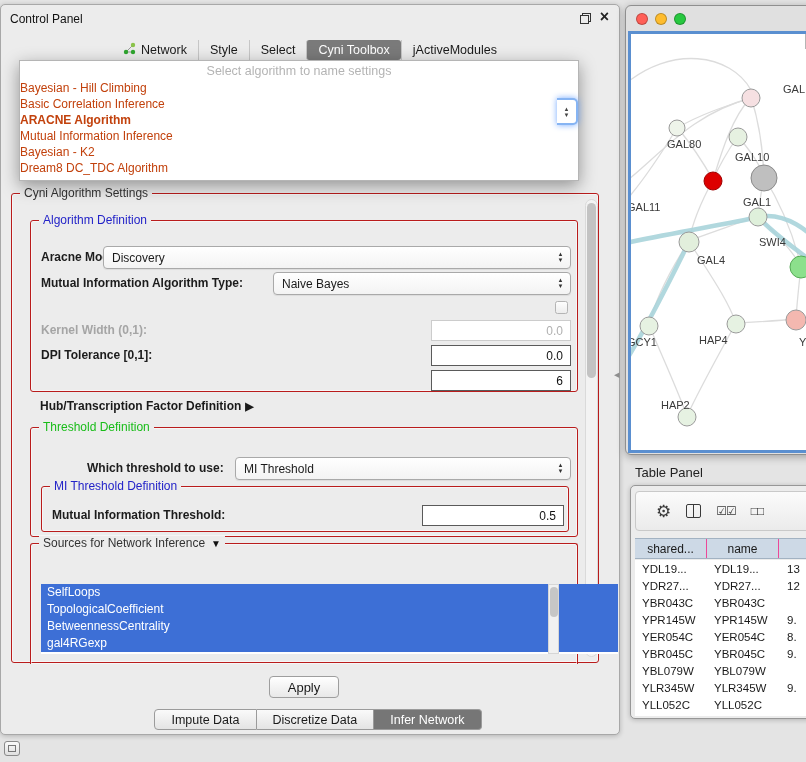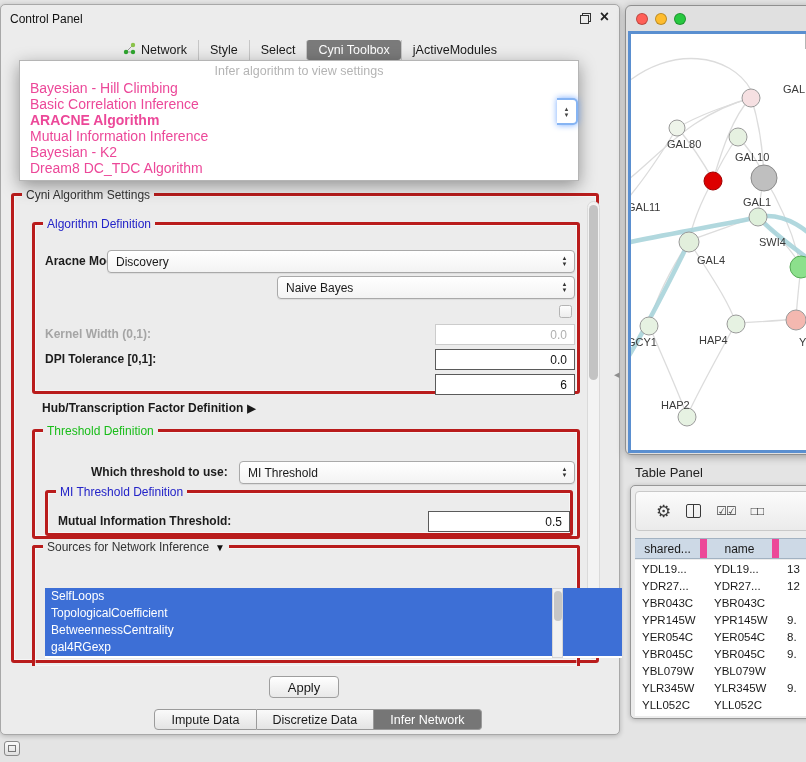--- a/index.html
+++ b/index.html
@@ -17,31 +17,31 @@
 
   .cp-tabs { position:absolute; top:34px; left:0; right:0; display:flex; justify-content:center; align-items:center; font-size:12.5px; }
   .cp-tab { display:flex; align-items:center; gap:5px; padding:3px 11px; border-left:1px solid #c6c6c6; cursor:default; white-space:nowrap; }
   .cp-tab:first-child { border-left:none; }
   .cp-tab.selected { background:#7a7a7a; color:#fff; border-radius:3px; }
 
   
   .algo-menu { position:absolute; left:18px; top:55px; width:560px; background:#fff; z-index:30;
                border:1px solid #b5b5b5; box-shadow:0 5px 16px rgba(0,0,0,.38); padding:2px 0 4px; }
   .algo-placeholder { height:17px; line-height:17px; text-align:center; color:#b4b4b4; font-size:12.5px; }
-  .algo-item { height:16px; line-height:16px; padding-left:10px; font-size:14px; color:#ec4899; cursor:default; }
+  .algo-item { height:16px; line-height:16px; padding-left:0; font-size:12px; color:#c2410c; cursor:default; }
   .algo-item.selected { font-weight:bold; }
 
   .combo-fragment { position:absolute; left:556px; top:93px; width:21px; height:27px; z-index:31;
                     background:#fff; border:2px solid #86b4f3; border-left:none; border-radius:0 5px 5px 0;
                     box-shadow:0 0 6px rgba(110,165,255,.95); display:flex; flex-direction:column;
                     align-items:center; justify-content:center; }
   .combo-fragment span { font-size:6px; line-height:6px; color:#444; }
 
   
-  .gb { position:absolute; border:3px solid #b91c1c; border-radius:3px; box-shadow:inset 0 0 0 1px rgba(255,255,255,.55); }
+  .gb { position:absolute; border:1px solid #b91c1c; border-radius:3px; box-shadow:inset 0 0 0 1px rgba(255,255,255,.55); }
   .gb-label { position:absolute; top:-8px; left:8px; background:#ececec; padding:0 4px; font-size:12px; color:#333; white-space:nowrap; }
   .gb-label .tri { margin-left:6px; font-size:10px; color:#111; }
   .lbl-blue { color:#2323c8; }
   .lbl-green { color:#19bd19; }
 
   .settings-gb { left:10px; top:188px; width:588px; height:470px; }
   .main-scroll { position:absolute; left:573px; top:5px; width:13px; height:458px; background:#f3f3f3;
                  border:1px solid #dadada; border-radius:7px; }
   .main-thumb { position:absolute; left:1px; top:3px; width:9px; height:175px; background:#c3c3c3; border-radius:5px; }
 
@@ -96,21 +96,21 @@
   .tbl-win { position:absolute; left:630px; top:485px; width:200px; height:234px; background:#ececec;
              border:1px solid #979797; border-radius:5px; box-shadow:0 1px 5px rgba(0,0,0,.22); }
   .tbl-toolbar { position:absolute; left:4px; right:-2px; top:5px; height:40px; background:linear-gradient(#fbfbfb,#ebebeb);
                  border:1px solid #c9c9c9; border-radius:4px; display:flex; align-items:center; gap:15px; padding-left:20px; color:#3a3a3a; }
   .tb-gear { font-size:17px; }
   .tb-cols { position:relative; width:15px; height:14px; border:1.6px solid #3a3a3a; border-radius:2px; }
   .tb-cols::after { content:""; position:absolute; left:5.4px; top:0; bottom:0; width:1.6px; background:#3a3a3a; }
   .tb-checks { font-size:12px; letter-spacing:-1px; }
   .tbl-header { position:absolute; left:4px; right:-2px; top:52px; height:21px; background:#cdd9e6;
                 border-top:1px solid #a2b2c2; border-bottom:1px solid #a2b2c2; display:flex; font-size:12px; color:#1a1a1a; }
-  .th { display:flex; align-items:center; justify-content:center; border-right:7px solid #ec4899; }
+  .th { display:flex; align-items:center; justify-content:center; border-right:1px solid #ec4899; }
   .th.c1 { width:72px; } .th.c2 { width:72px; } .th.c3 { flex:1; }
   .tbl-body { position:absolute; left:4px; right:-2px; top:74px; bottom:2px; background:#fff; overflow:hidden; font-size:11.5px; }
   .tr { display:flex; height:17px; align-items:center; }
   .td { white-space:nowrap; overflow:hidden; }
   .td.c1 { width:72px; padding-left:7px; } .td.c2 { width:72px; padding-left:7px; } .td.c3 { flex:1; padding-left:8px; }
 
   .corner-icon { position:absolute; left:4px; top:741px; width:16px; height:15px; border:1px solid #8a8a8a; border-radius:3px;
                  background:linear-gradient(#fafafa,#e0e0e0); }
   .corner-icon::after { content:""; position:absolute; left:3px; top:3px; width:6px; height:5px; border:1.2px solid #777; }
   .split-arrow { position:absolute; left:614px; top:368px; font-size:11px; color:#909090; }
@@ -146,21 +146,21 @@
         </div>
       <div class="cp-tab selected">
           <span>Cyni Toolbox</span>
         </div>
       <div class="cp-tab">
           <span>jActiveModules</span>
         </div>
     </div>
 
     <div class="algo-menu">
-      <div class="algo-placeholder">Infer algorithm to view settings</div>
+      <div class="algo-placeholder">Select algorithm to name settings</div>
       <div class="algo-item">Bayesian - Hill Climbing</div>
       <div class="algo-item">Basic Correlation Inference</div>
       <div class="algo-item selected">ARACNE Algorithm</div>
       <div class="algo-item">Mutual Information Inference</div>
       <div class="algo-item">Bayesian - K2</div>
       <div class="algo-item">Dream8 DC_TDC Algorithm</div>
     </div>
     <div class="combo-fragment">
       <span>▲</span>
       <span>▼</span>
@@ -178,20 +178,21 @@
 
         <div class="lbl" style="left:10px; top:25px;">Aracne Mode:</div>
         <div class="combo" style="left:72px; top:25px; width:468px; height:23px;">
           <span>Discovery</span>
           <span class="arrows">
               <span>▲</span>
               <span>▼</span>
             </span>
         </div>
 
+        <div class="lbl" style="left:10px; top:51px;">Mutual Information Algorithm Type:</div>
         <div class="combo" style="left:242px; top:51px; width:298px; height:23px;">
           <span>Naive Bayes</span>
           <span class="arrows">
               <span>▲</span>
               <span>▼</span>
             </span>
         </div>
 
         <div class="checkbox" style="left:524px; top:80px;"></div>
 

